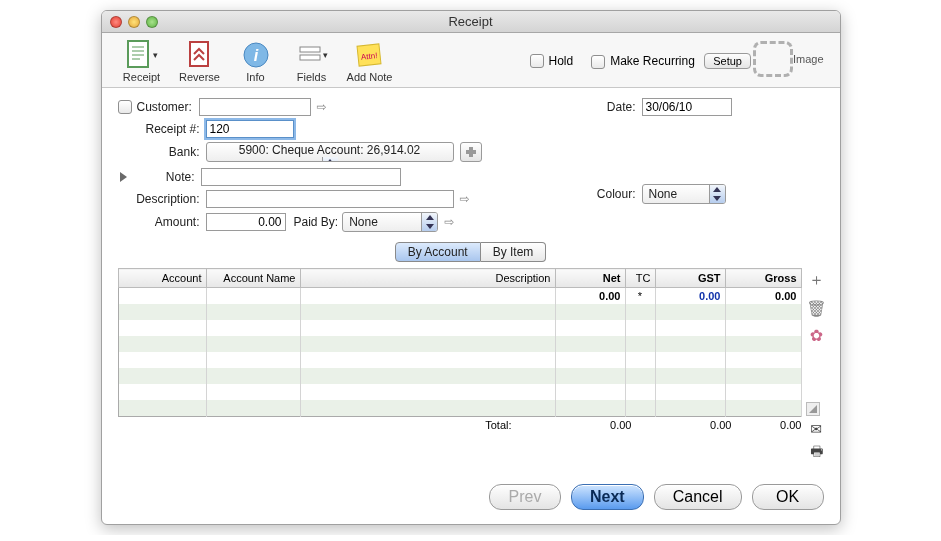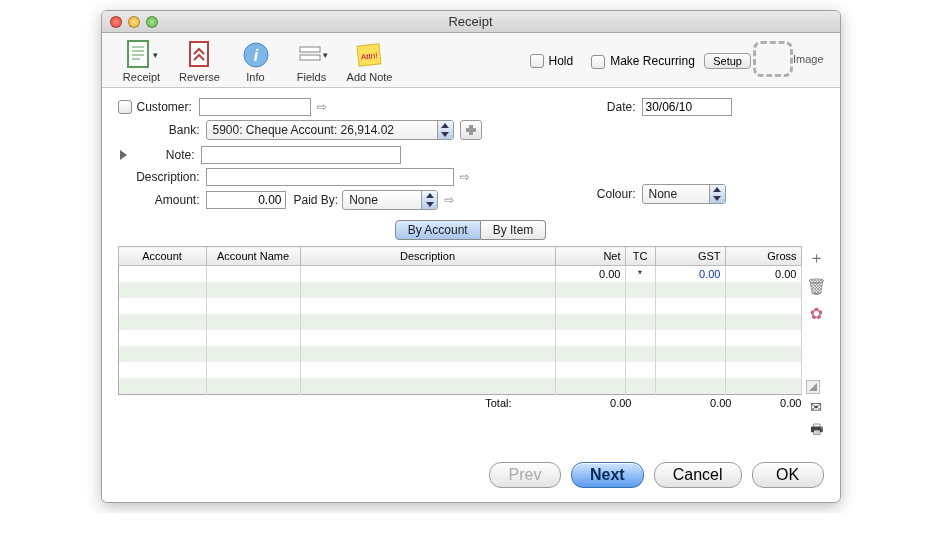--- a/index.html
+++ b/index.html
@@ -57,24 +57,24 @@
   .stepper svg{display:block;}
   .disclosure { width:0;height:0;border-top:5px solid transparent;border-bottom:5px solid transparent;border-left:7px solid #6a6a6a; margin-right:8px; margin-left:2px;}
   .link-arrow { color:#888; margin-left:6px; font-size:12px; }
   .seg-tabs { display:flex; justify-content:center; margin:6px 0 2px 0; }
   .seg { border:1px solid #8a8a8a; padding:2px 12px; font-size:12px; background:linear-gradient(#fff,#e8e8e8); cursor:default;}
   .seg:first-child{border-radius:4px 0 0 4px;}
   .seg:last-child{border-left:none;border-radius:0 4px 4px 0;}
   .seg.active{ background:linear-gradient(#dceafc,#a9c6ee); }
   .grid-wrap { margin: 0 16px 2px 16px; position:relative; }
   table.grid { width: calc(100% - 22px); border:1px solid #aaa; border-collapse:collapse; font-size:11px; table-layout:fixed; }
-  table.grid th { background:linear-gradient(#fafafa,#e7e7e7); border:1px solid #bbb; padding:3px 4px; text-align:center; font-weight:normal; height:18px; white-space:nowrap; overflow:hidden; }
+  table.grid th { background:linear-gradient(#fafafa,#e7e7e7); border:1px solid #bbb; padding:3px 4px; text-align:right; font-weight:normal; height:18px; white-space:nowrap; overflow:hidden; }
   table.grid td { border-right:1px solid #d4d4d4; padding:2px 4px; height:16px; white-space:nowrap; overflow:hidden;}
   table.grid tr.alt td { background:#eaf1e8; }
-  table.grid td.num, table.grid th.num { text-align:right; }
+  table.grid td.num, table.grid th.num { text-align:right;font-weight:bold; }
   table.grid td.ctr { text-align:center; }
   .side-icons { position:absolute; right:-2px; top:2px; width:18px; display:flex; flex-direction:column; gap:8px; align-items:center; color:#777;}
   .scroll-corner { width:14px; height:14px; border:1px solid #bbb; background:#eee; position:absolute; right:4px; bottom:1px; display:flex; align-items:center;justify-content:center;}
   .totals { display:flex; font-size:11px; margin:2px 38px 0 16px; }
   .totals .tlabel{ margin-left:auto; margin-right:50px; }
   .totals .v{ width:70px; text-align:right; }
   .footer { display:flex; justify-content:flex-end; gap:10px; padding:10px 16px 14px 16px; align-items:center; position:relative;}
   .aqua-btn { min-width:72px; padding:3px 18px; border:1px solid #9a9a9a; border-radius:12px; background:linear-gradient(#fefefe,#e4e4e4); font-size:16px; box-shadow:0 1px 0 #fff inset;margin-top:43px;}
   .aqua-btn.primary { background:linear-gradient(#cfe5ff,#5a9bee); border-color:#3b6fb3; color:#0a2a55; font-weight:bold;}
   .aqua-btn.disabled { color:#aaa; }
@@ -166,22 +166,26 @@
   <div class="form-area">
     <div class="two-col">
       <div class="colL">
         <div class="row">
           <span class="mac-check" style="margin-left:0;"></span>
           <span style="width:62px;">Customer:</span>
           <input class="tf" style="width: 112px;" value="">
           <span class="link-arrow">⇨</span>
         </div>
         <div class="row">
+          <span class="lbl">Receipt #:</span>
+          <input class="tf focus-ring hl" style="width: 88px;" value="120">
+        </div>
+        <div class="row">
           <span class="lbl">Bank:</span>
-          <span class="combo" style="width:248px;">
+          <span class="combo" style="width:248px;flex-direction:column;">
             <span class="txt">5900: Cheque Account: 26,914.02</span>
             <span class="stepper">
                 <div>
                   <svg width="8" height="5">
                     <polygon points="0,5 4,0 8,5" fill="#335"></polygon>
                   </svg>
                 </div>
                 <div>
                   <svg width="8" height="5">
                     <polygon points="0,0 4,5 8,0" fill="#335"></polygon>

